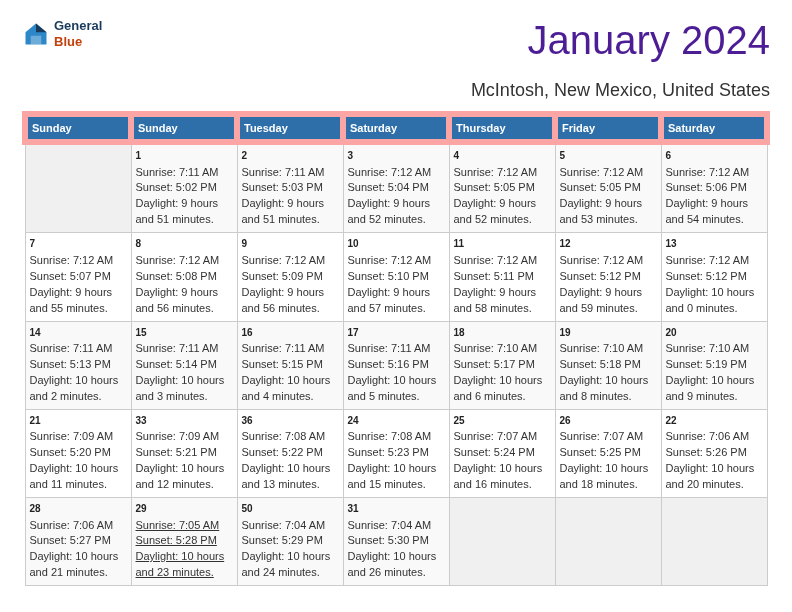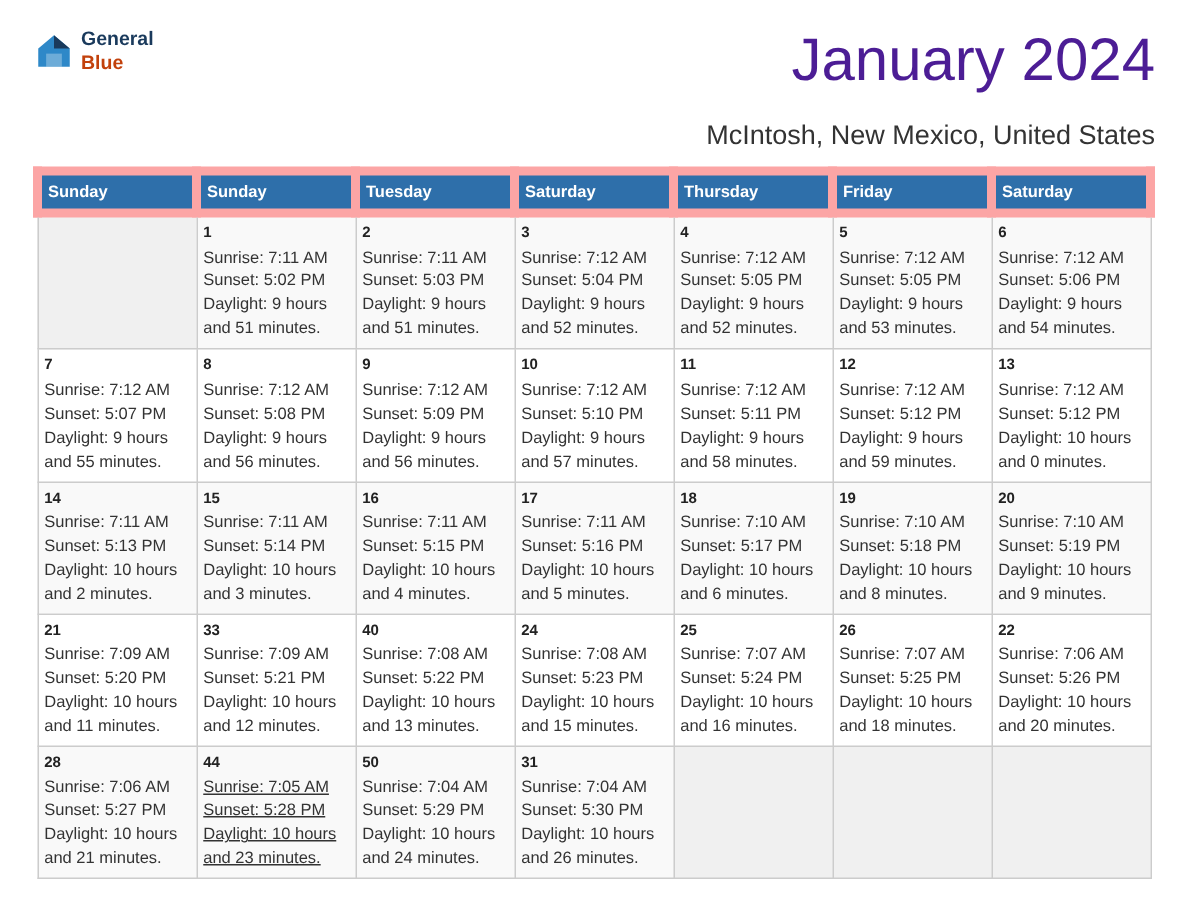--- a/index.html
+++ b/index.html
@@ -287,21 +287,21 @@
 and 11 minutes.</div>
           </td>
           <td>
             <span class="day-number">33</span>
             <div class="day-info" style="white-space: pre-line;">Sunrise: 7:09 AM
 Sunset: 5:21 PM
 Daylight: 10 hours
 and 12 minutes.</div>
           </td>
           <td>
-            <span class="day-number">40</span>
+            <span class="day-number">36</span>
             <div class="day-info" style="white-space: pre-line;">Sunrise: 7:08 AM
 Sunset: 5:22 PM
 Daylight: 10 hours
 and 13 minutes.</div>
           </td>
           <td>
             <span class="day-number">24</span>
             <div class="day-info" style="white-space: pre-line;">Sunrise: 7:08 AM
 Sunset: 5:23 PM
 Daylight: 10 hours
@@ -331,21 +331,21 @@
         </tr>
         <tr>
           <td>
             <span class="day-number">28</span>
             <div class="day-info" style="white-space: pre-line;">Sunrise: 7:06 AM
 Sunset: 5:27 PM
 Daylight: 10 hours
 and 21 minutes.</div>
           </td>
           <td>
-            <span class="day-number">44</span>
+            <span class="day-number">29</span>
             <div class="day-info" style="white-space: pre-line; text-decoration: underline;">Sunrise: 7:05 AM
 Sunset: 5:28 PM
 Daylight: 10 hours
 and 23 minutes.</div>
           </td>
           <td>
             <span class="day-number">50</span>
             <div class="day-info" style="white-space: pre-line;">Sunrise: 7:04 AM
 Sunset: 5:29 PM
 Daylight: 10 hours

